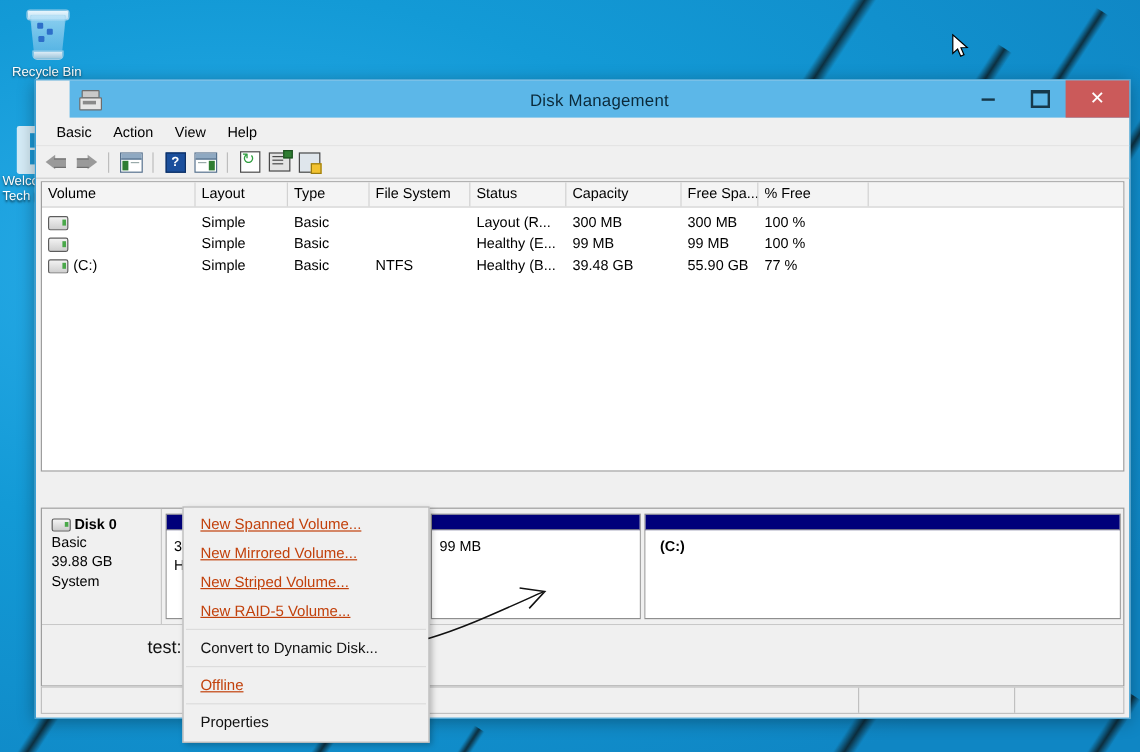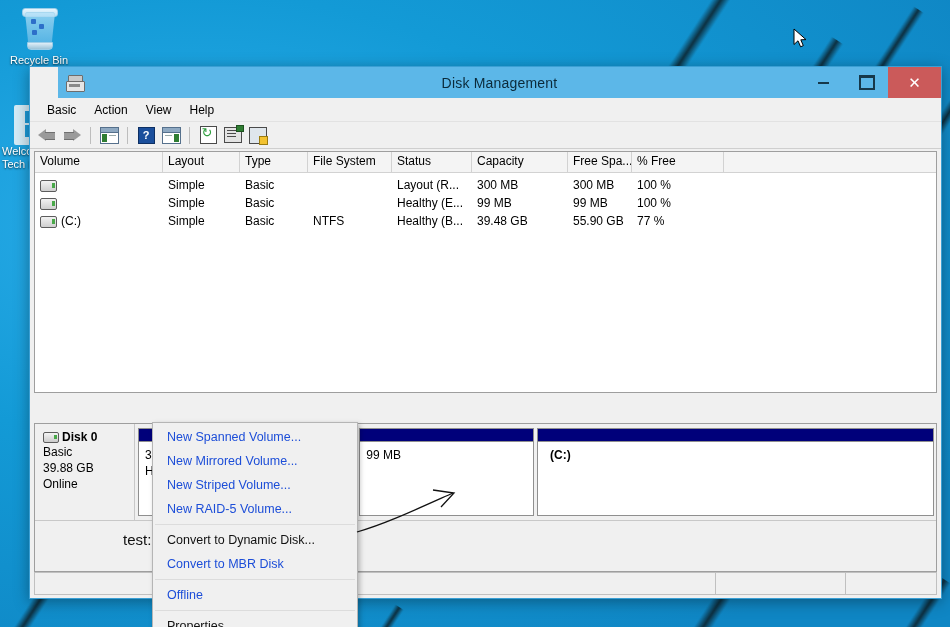--- a/index.html
+++ b/index.html
@@ -185,21 +185,21 @@
   .sb-cell { border-right:1px solid #c0c0c0; box-sizing:border-box; }
 
   
   #ctxmenu {
     position: absolute; left: 152px; top: 422px; width: 204px;
     background: #f0f0f0; border: 1px solid #b5b5b5;
     box-shadow: 2px 2px 5px rgba(0,0,0,.25);
     padding: 2px 0 4px 0; z-index: 40;
   }
   .cmi { padding: 5px 8px 5px 14px; font-size: 12.5px; color:#111; white-space:nowrap;}
-  .cmi.disabled { color: #1d4ed8; }
+  .cmi.disabled { color: #c2410c; text-decoration: underline; }
   .cmi.bold { color:#111; }
   .cm-sep { height:1px; background:#dcdcdc; margin: 3px 2px; }
 
   
   #annot-arrow { position:absolute; left:355px; top:480px; width:130px; height:60px; z-index:45; pointer-events:none;}
 
   
   #cursor { position:absolute; left:793px; top:28px; z-index:60; }
 </style>
 </head>
@@ -369,21 +369,21 @@
   <div id="graphpane">
 
     <div class="disk-row" style="height:96px">
       <div class="disk-info">
         <div class="disk-title">
           <span class="disk-ico"></span>
           <span>Disk 0</span>
         </div>
         <div class="disk-sub">Basic</div>
         <div class="disk-sub">39.88 GB</div>
-        <div class="disk-sub">Online</div>
+        <div class="disk-sub">System</div>
       </div>
       <div class="parts">
         <div class="part" style="flex:219">
           <div class="cap"></div>
           <div class="body">
             <div class="plabel"></div>
             <div>300 MB</div>
             <div>Healthy (Recovery Partition)</div>
           </div>
         </div>
@@ -419,21 +419,20 @@
   </div>
 </div>
 
 <div id="ctxmenu">
   <div class="cmi disabled">New Spanned Volume...</div>
   <div class="cmi disabled">New Mirrored Volume...</div>
   <div class="cmi disabled">New Striped Volume...</div>
   <div class="cmi disabled">New RAID-5 Volume...</div>
   <div class="cm-sep"></div>
   <div class="cmi bold">Convert to Dynamic Disk...</div>
-  <div class="cmi disabled">Convert to MBR Disk</div>
   <div class="cm-sep"></div>
   <div class="cmi disabled">Offline</div>
   <div class="cm-sep"></div>
   <div class="cmi bold">Properties</div>
 </div>
 
 <svg id="annot-arrow" viewBox="0 0 130 60">
   <path d="M2 52 C 30 44, 60 30, 98 13" fill="none" stroke="#111" stroke-width="1.3"></path>
   <path d="M78 10 L99 13 L86 27" fill="none" stroke="#111" stroke-width="1.3"></path>
 </svg>

